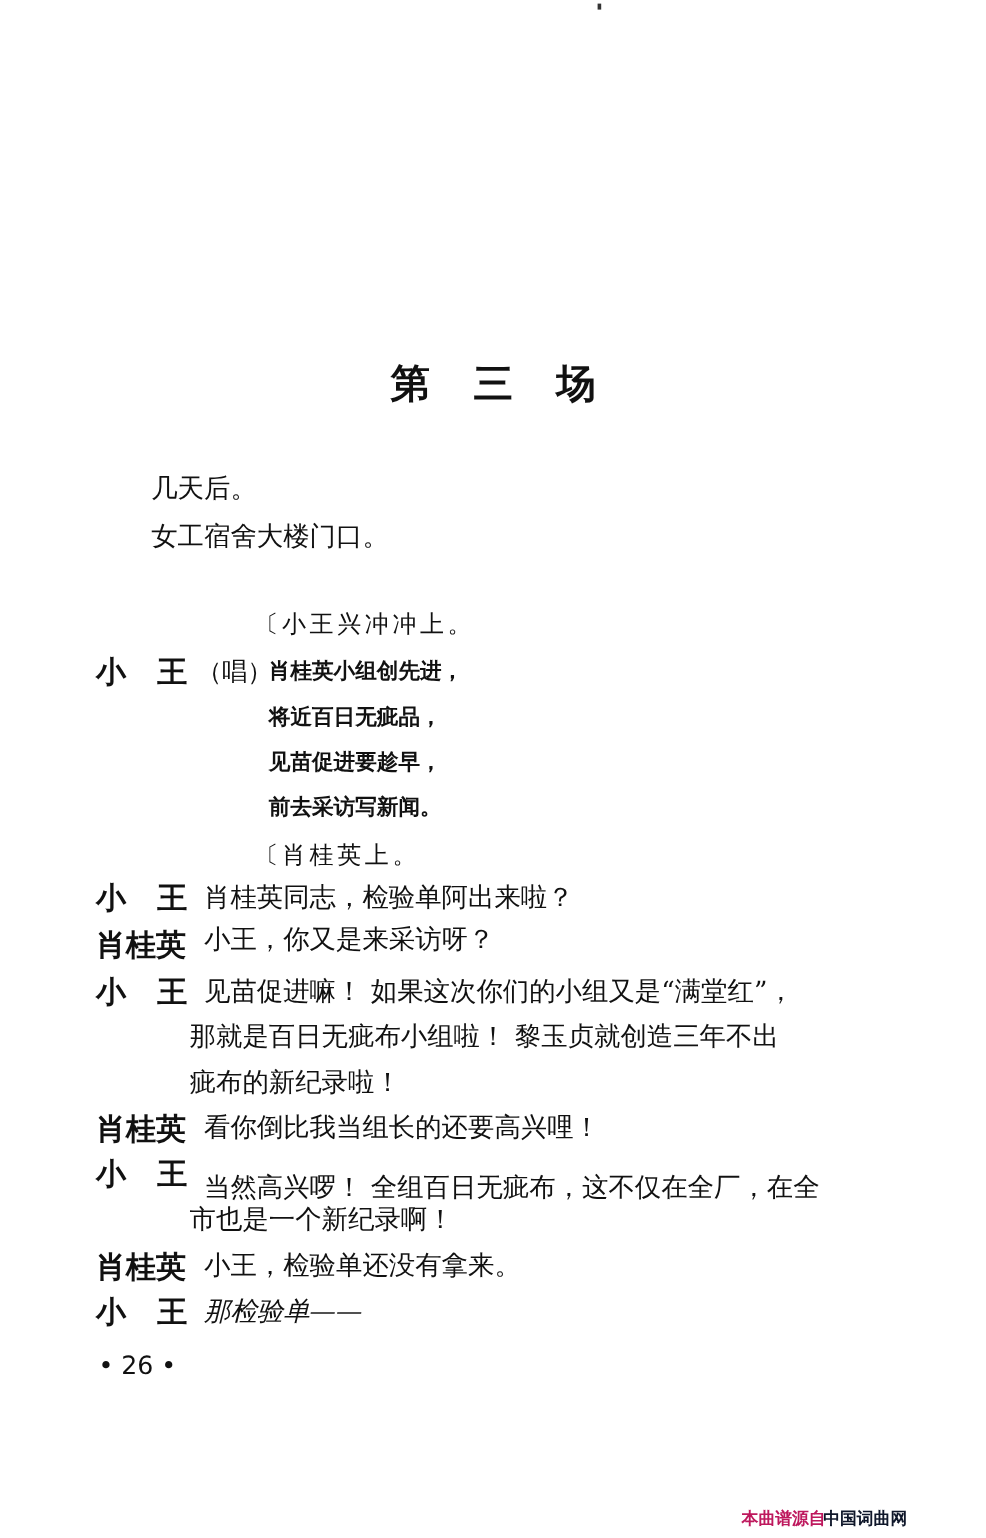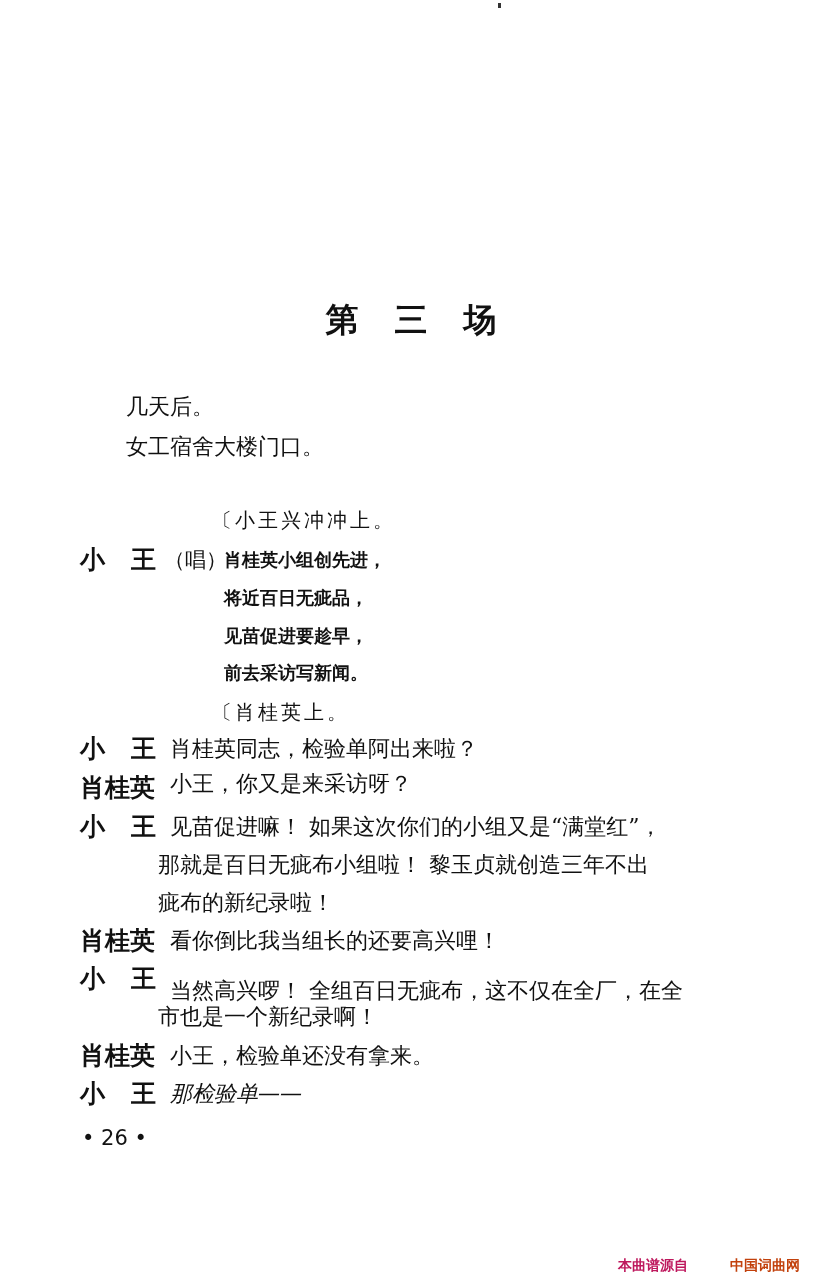--- a/index.html
+++ b/index.html
@@ -102,21 +102,21 @@
     }
     .watermark {
       position: absolute;
       top: 1257px;
       font-family: "DejaVu Sans", "Liberation Sans", sans-serif;
       font-weight: bold;
       font-size: 14px;
       white-space: nowrap;
     }
     .wm-a { left: 618px; color: #be185d; }
-    .wm-b { left: 730px; color: #c2410c; }
+    .wm-b { left: 686px; color: #0f172a; }
   </style>
 </head>
 <body>
 
 <div class="speck"></div>
 
 <div class="title">
   <span>第</span><span>三</span><span>场</span>
 </div>
 

